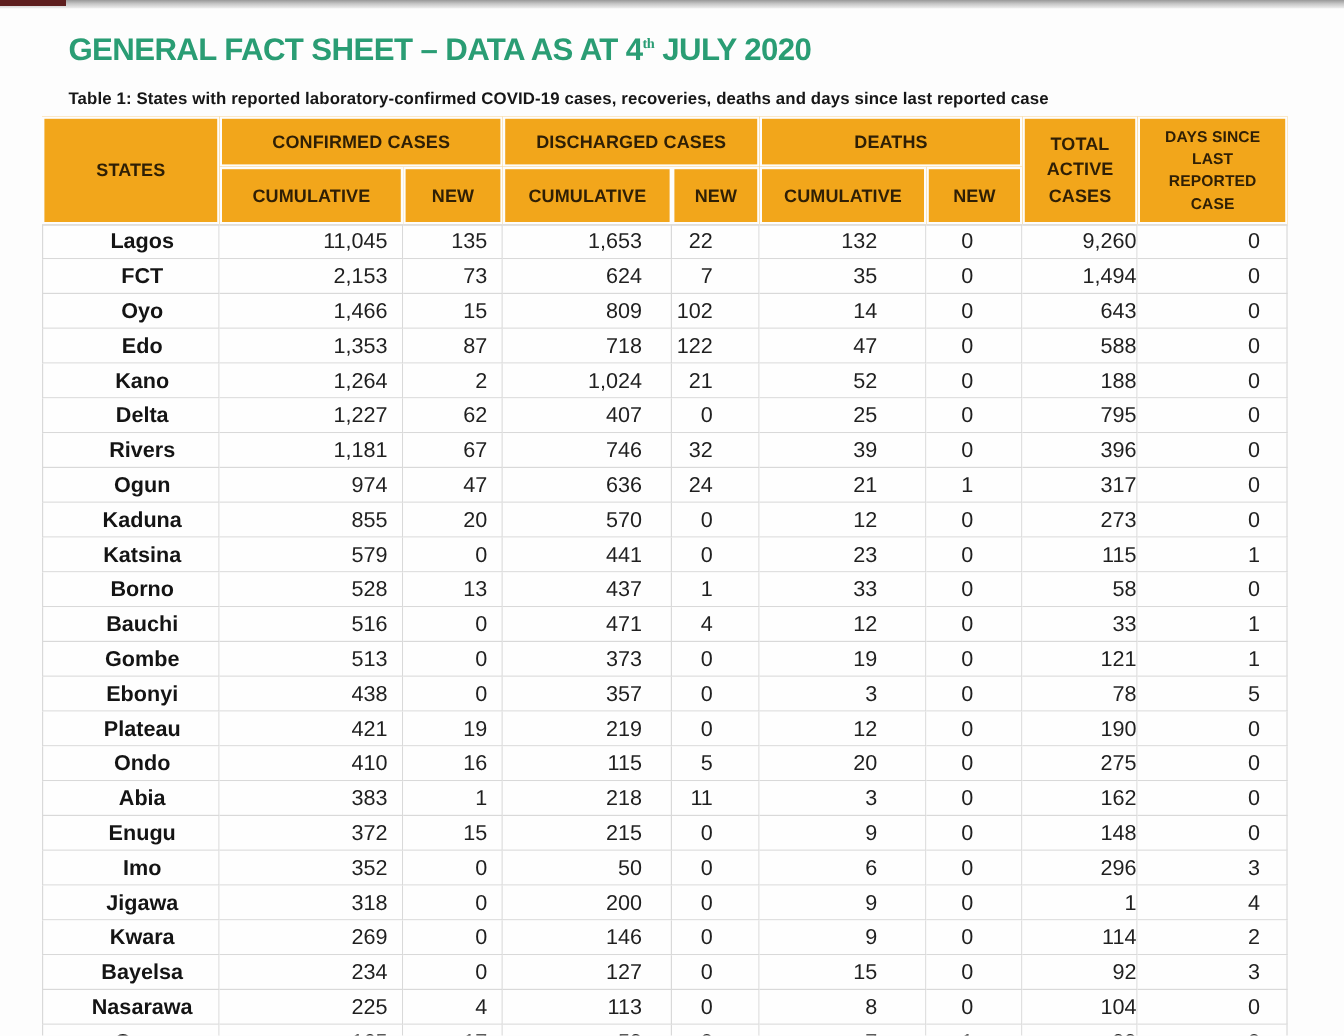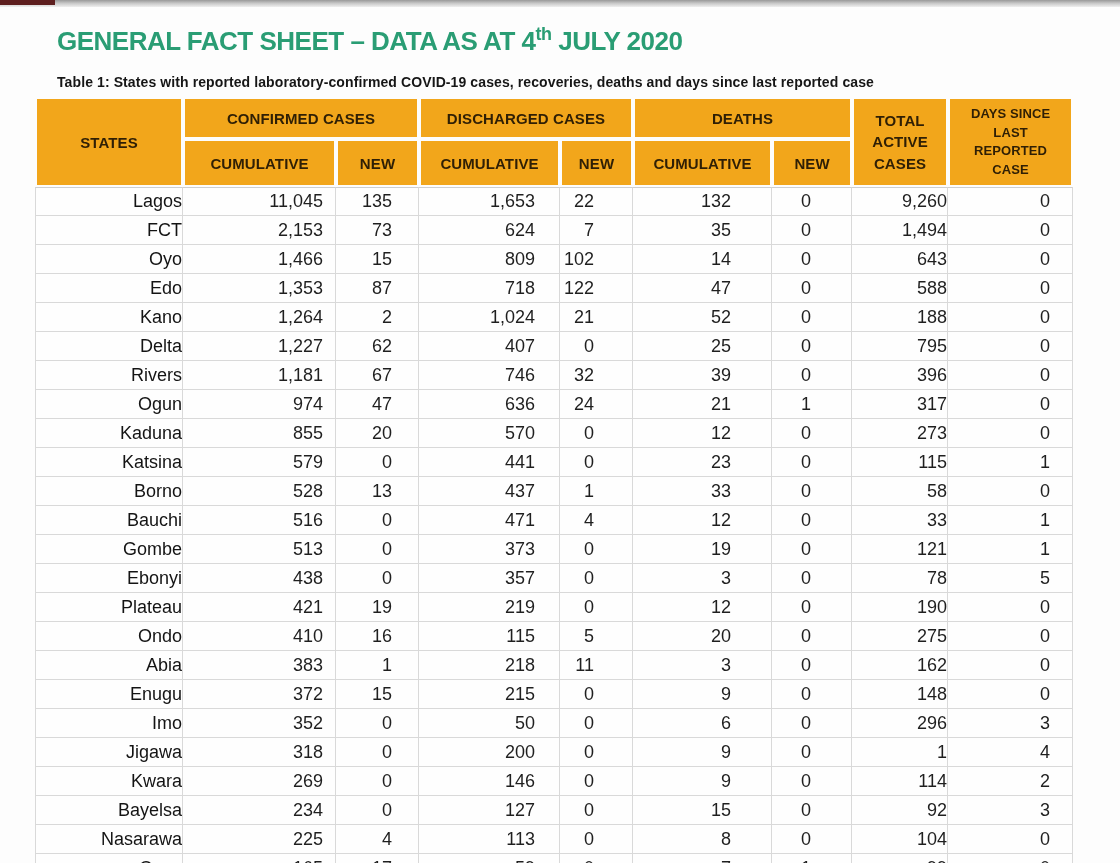--- a/index.html
+++ b/index.html
@@ -29,23 +29,24 @@
   }
   .doc-title {
     margin: 26px 0 0 57px;
     font-size: 26px;
     font-weight: 700;
     letter-spacing: -0.5px;
     color: var(--title_green);
     line-height: 1.2;
   }
   .doc-title sup {
-    font-size: 18px;
+    font-size: 12px;
     vertical-align: super;
     line-height: 0;
+    font-family: Liberation Serif, serif;
   }
   .doc-subtitle {
     margin: 17px 0 0 57px;
     font-size: 14px;
     font-weight: 700;
     letter-spacing: 0.1px;
     color: #161616;
   }
   table.facts {
     margin: 7px 0 0 35px;
@@ -79,28 +80,28 @@
     text-align: right;
     vertical-align: middle;
     border-right: 1px solid var(--grid_line);
     border-bottom: 1px solid var(--grid_line);
     background: #FEFEFE;
     white-space: nowrap;
     overflow: hidden;
   }
   tbody tr:first-child td { border-top: 1px solid #CFCFCF; }
   tbody td.c0 {
-    text-align: right;
-    font-weight: 400;
+    text-align: center;
+    font-weight: 700;
     padding-left: 19px;
     color: #141414;
     border-left: 1px solid var(--grid_line);
   }
   tbody td.c1 { padding-right: 12px; }
-  tbody td.c2 { padding-right: 26px; }
+  tbody td.c2 { padding-right: 12px; }
   tbody td.c3 { padding-right: 24px; }
   tbody td.c4 { padding-right: 38px; }
   tbody td.c5 { padding-right: 40px; }
   tbody td.c6 { padding-right: 40px; }
   tbody td.c7 { }
   tbody td.c8 { padding-right: 22px; }
 </style>
 </head>
 <body>
 

